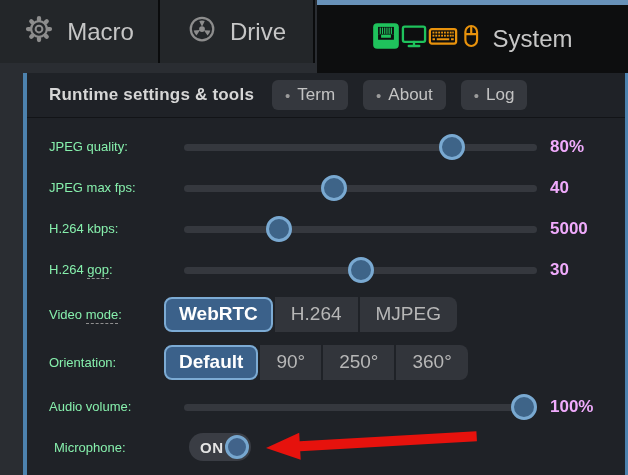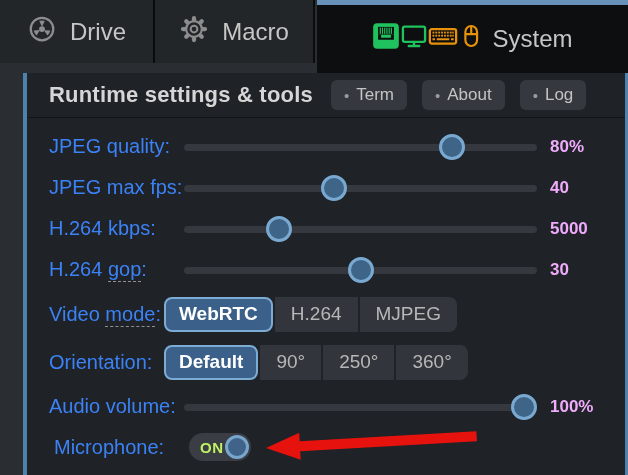--- a/index.html
+++ b/index.html
@@ -18,32 +18,32 @@
              color:#c6c6c6; font-size:24px; cursor:pointer; }
   .sysarea::before { content:""; position:absolute; top:0; left:0; right:0; height:5px; background:#6892b9; }
   .sys-label { margin-left:8px; }
   .micon { display:block; }
 
   
   .panel { position:absolute; left:23px; top:73px; width:605px; height:402px;
            background:#1f2227; border-left:4px solid #4d82ae; border-right:3px solid #4d82ae; }
   .panel-header { height:45px; display:flex; align-items:center; padding-left:22px;
                   border-bottom:1px solid #121417; }
-  .panel-title { font-size:22px; font-weight:bold; color:#d6d6d6; letter-spacing:.2px; }
+  .panel-title { font-size:17px; font-weight:bold; color:#d6d6d6; letter-spacing:.2px; }
   .tools { display:flex; gap:15px; margin-left:18px; }
   .tool-btn { background:#35383e; border:none; border-radius:6px; height:30px; padding:0 13px;
               color:#c3c3c3; font-size:17px; font-family:inherit; display:flex; align-items:center;
               gap:7px; cursor:pointer; }
   .tool-btn .bullet { color:#9b9b9b; font-size:15px; }
 
   .rows { padding-top:8px; }
   .row { display:flex; align-items:center; padding-left:22px; }
   .row-slider { height:41px; }
   .row-buttons { height:48px; }
-  .row-label { font-size:20px; color:#3b82f6; }
+  .row-label { font-size:13px; color:#86efac; }
   .lbl-wide { width:135px; }
   .lbl-btn { width:115px; }
   .hint { border-bottom:1px dashed #8f8f8f; padding-bottom:1px; }
 
   .slider { position:relative; width:353px; height:26px; cursor:pointer; }
   .slider .track { position:absolute; left:0; right:0; top:10px; height:7px; background:#35383e; border-radius:4px; }
   .slider .handle { position:absolute; top:0; width:26px; height:26px; border-radius:50%;
                     background:#3e6488; border:3px solid #79a9d1; cursor:grab; }
   .slider-value { margin-left:13px; font-size:17px; font-weight:bold; color:#f0abfc; }
 
@@ -51,61 +51,61 @@
   .seg-btn { height:35px; padding:0 16px; background:#32353b; border:none; color:#b7b7b7;
              font-size:19px; font-family:inherit; margin-left:2px; border-radius:0; cursor:pointer; }
   .seg-btn:first-child { margin-left:0; border-radius:8px 0 0 8px; }
   .seg-btn:last-child { border-radius:0 8px 8px 0; }
   .seg-btn.selected { background:#3b618a; border:2px solid #7cabd4; border-radius:8px;
                       color:#ffffff; font-weight:bold; padding:0 13px; }
 
   .row-mic { height:40px;padding-left:27px; }
   .toggle { position:relative; width:62px; height:28px; background:#3a3d44; border-radius:14px;
             display:flex; align-items:center; cursor:pointer; }
-  .toggle-label { font-size:15px; font-weight:bold; color:#bef264; margin-left:11px; letter-spacing:.5px;text-align:right; }
+  .toggle-label { font-size:15px; font-weight:bold; color:#e5e5e5; margin-left:11px; letter-spacing:.5px;text-align:right; }
   .toggle-knob { position:absolute; right:2px; top:2px; width:24px; height:24px; border-radius:50%;
                  background:#41638a; border:3px solid #76a6ce; }
 
   .arrow-overlay { position:absolute; top:0; left:0; width:628px; height:475px;
                    pointer-events:none; z-index:10; }
 </style>
 </head>
 <body>
 
 <div class="screen">
 
   <div class="menubar">
-    <div class="tab tab-drive">
-      <span class="micon">
-        <svg width="30" height="30" viewBox="0 0 24 24">
-          <circle cx="12" cy="12" r="9" fill="none" stroke="#8d8d8d" stroke-width="1.8"></circle>
-          <g fill="#8d8d8d">
-            <circle cx="12" cy="12" r="2.3"></circle>
-            <path d="M12 10.2 L9.8 5.6 A7 7 0 0 1 14.2 5.6 Z"></path>
-            <path d="M12 10.2 L9.8 5.6 A7 7 0 0 1 14.2 5.6 Z" transform="rotate(120 12 12)"></path>
-            <path d="M12 10.2 L9.8 5.6 A7 7 0 0 1 14.2 5.6 Z" transform="rotate(240 12 12)"></path>
-          </g>
-        </svg>
-      </span>
-      <span>Drive</span>
-    </div>
     <div class="tab tab-macro">
       <span class="micon">
         <svg width="30" height="30" viewBox="0 0 24 24">
           <g stroke="#8d8d8d" fill="none">
             <circle cx="12" cy="12" r="6.3" stroke-width="1.8"></circle>
             <circle cx="12" cy="12" r="2.7" stroke-width="1.6"></circle>
             <g stroke-width="3.4" stroke-linecap="round">
               <path d="M12 3.2 v1.4 M12 19.4 v1.4 M3.2 12 h1.4 M19.4 12 h1.4"></path>
               <path d="M5.8 5.8 l1 1 M17.2 17.2 l1 1 M18.2 5.8 l-1 1 M6.8 17.2 l-1 1"></path>
             </g>
           </g>
         </svg>
       </span>
       <span>Macro</span>
+    </div>
+    <div class="tab tab-drive">
+      <span class="micon">
+        <svg width="30" height="30" viewBox="0 0 24 24">
+          <circle cx="12" cy="12" r="9" fill="none" stroke="#8d8d8d" stroke-width="1.8"></circle>
+          <g fill="#8d8d8d">
+            <circle cx="12" cy="12" r="2.3"></circle>
+            <path d="M12 10.2 L9.8 5.6 A7 7 0 0 1 14.2 5.6 Z"></path>
+            <path d="M12 10.2 L9.8 5.6 A7 7 0 0 1 14.2 5.6 Z" transform="rotate(120 12 12)"></path>
+            <path d="M12 10.2 L9.8 5.6 A7 7 0 0 1 14.2 5.6 Z" transform="rotate(240 12 12)"></path>
+          </g>
+        </svg>
+      </span>
+      <span>Drive</span>
     </div>
   </div>
 
   <div class="sysarea">
     <span class="micon">
       <svg width="28" height="28" viewBox="0 0 24 24">
         <rect x="1" y="1" width="22" height="22" rx="3.5" fill="#1fc25c"></rect>
         <g fill="#0d0e0f">
           <rect x="5.2" y="4.2" width="13.6" height="6.6"></rect>
           <path d="M5.2 10.8 h2.6 v2.6 h8.4 v-2.6 h2.6 v4.4 h-13.6 z"></path>

